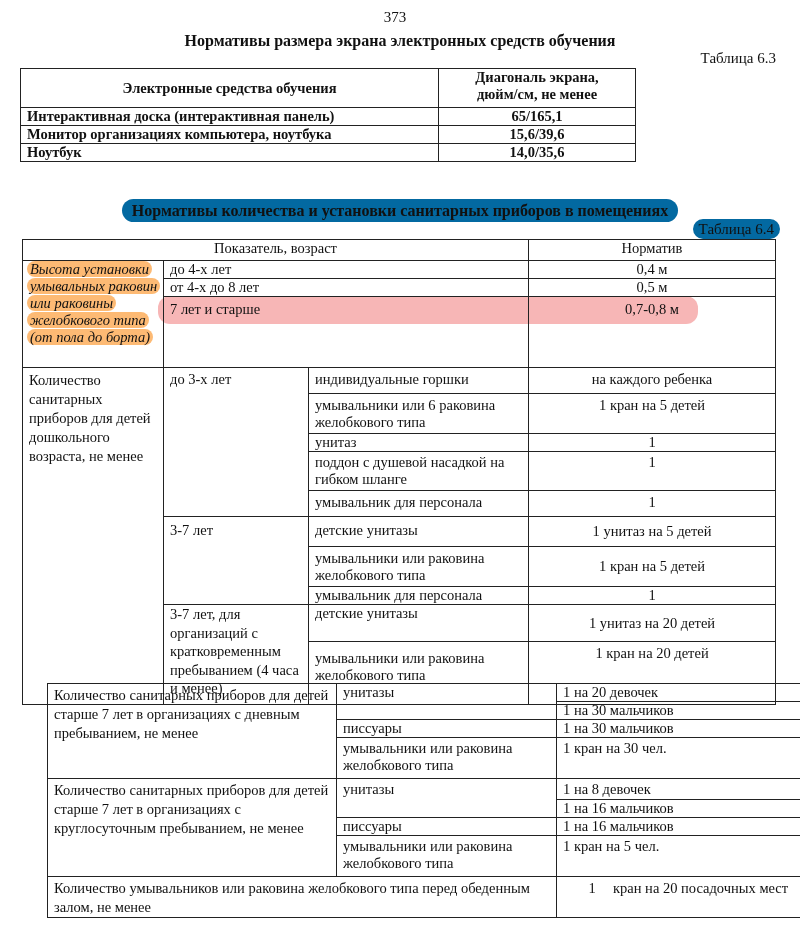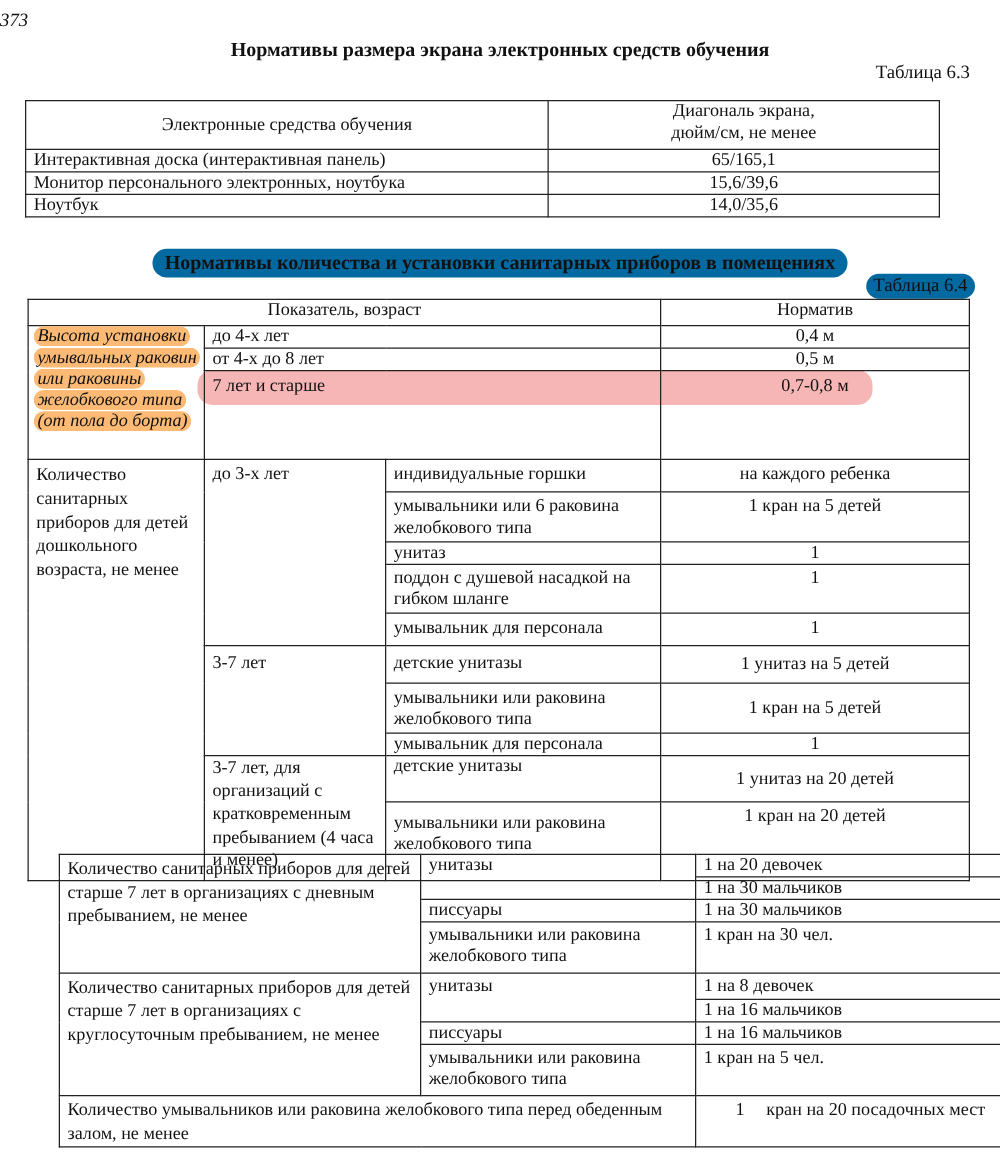--- a/index.html
+++ b/index.html
@@ -1,36 +1,36 @@
 <!DOCTYPE html>
 <html><head>
 <meta charset="utf-8">
 <style>
   html, body { margin: 0; padding: 0; }
   body {
     width: 800px; height: 931px; background: #ffffff; position: relative; overflow: hidden;
     font-family: "Liberation Serif", serif; color: #111; font-size: 14.5px;
   }
-  .page-num { position: absolute; top: 9px; left: 0; width: 790px; font-size: 15px; font-style: italic; }
+  .page-num { position: absolute; top: 9px; left: 0; width: 790px; text-align: center; font-size: 15px; }
   .title { position: absolute; left: 0; width: 800px; text-align: center; font-weight: bold; font-size: 16px; }
   .t1 { top: 32px; }
   .tab-label { position: absolute; right: 24px; font-size: 15px; }
   .tl1 { top: 50px; }
   .hl { background: #0369a1; border-radius: 14px; padding: 2px 8px; }
   .t2 { top: 202px; }
   .t2 span { padding: 3px 10px; }
   .tl2 { top: 221px; right: 20px; }
   .tl2 span { padding: 2px 6px; }
 
   table { position: absolute; border-collapse: collapse; table-layout: fixed; }
   td { border: 1px solid #222; padding: 0 6px; vertical-align: top; line-height: 17px; }
   .c { text-align: center; }
   .mid { vertical-align: middle; }
 
-  #tbl63 { top: 80px; left: 20px; width: 732px; border: 1.5px solid #111; }
+  #tbl63 { top: 68px; left: 20px; width: 616px; border: 1.5px solid #111; font-weight: bold; }
   #tbl63 td { height: 17px; }
   #tbl64 { top: 239px; left: 22px; width: 754px; border: 1.5px solid #111; }
 
   .hl-cell { background: #fdba74; border-radius: 10px; padding: 0 3px; box-decoration-break: clone; font-style: italic; -webkit-box-decoration-break: clone; }
   .hl-row { position: absolute; left: 158px; top: 296px; width: 540px; height: 28px; background: #f7b6b6; border-radius: 12px; z-index: -1; }
 </style>
 </head>
 <body>
 
 <div class="page-num">373</div>
@@ -49,21 +49,21 @@
     <td class="c">
       <div>Диагональ экрана,</div>
       <div>дюйм/см, не менее</div>
     </td>
   </tr>
   <tr>
     <td>Интерактивная доска (интерактивная панель)</td>
     <td class="c">65/165,1</td>
   </tr>
   <tr>
-    <td>Монитор персонального электронных, ноутбука</td>
+    <td>Монитор организациях компьютера, ноутбука</td>
     <td class="c">15,6/39,6</td>
   </tr>
   <tr>
     <td>Ноутбук</td>
     <td class="c">14,0/35,6</td>
   </tr>
 </tbody>
   </table>
 
 <div class="title t2"><span class="hl">Нормативы количества и установки санитарных приборов в помещениях</span></div>

